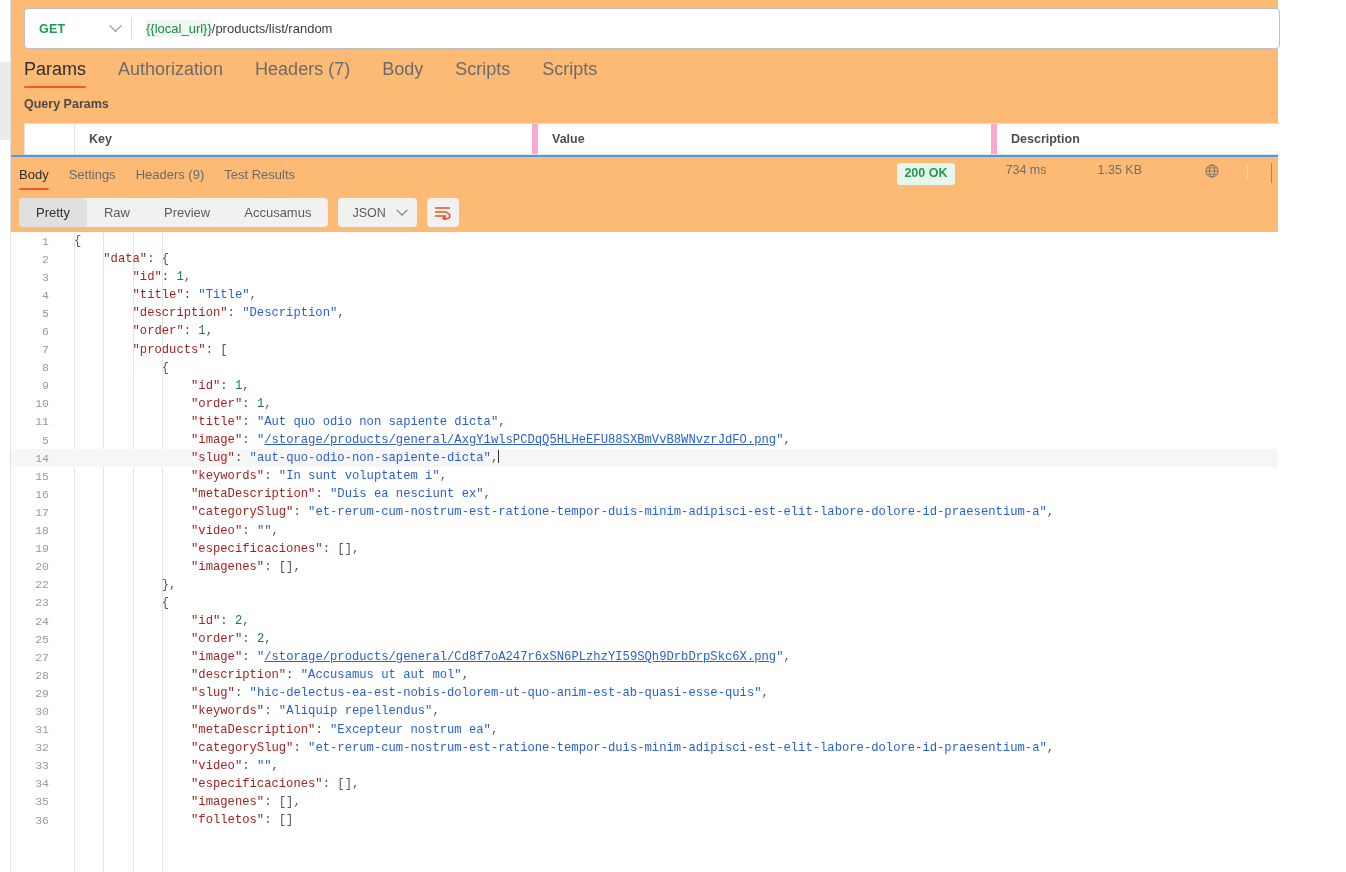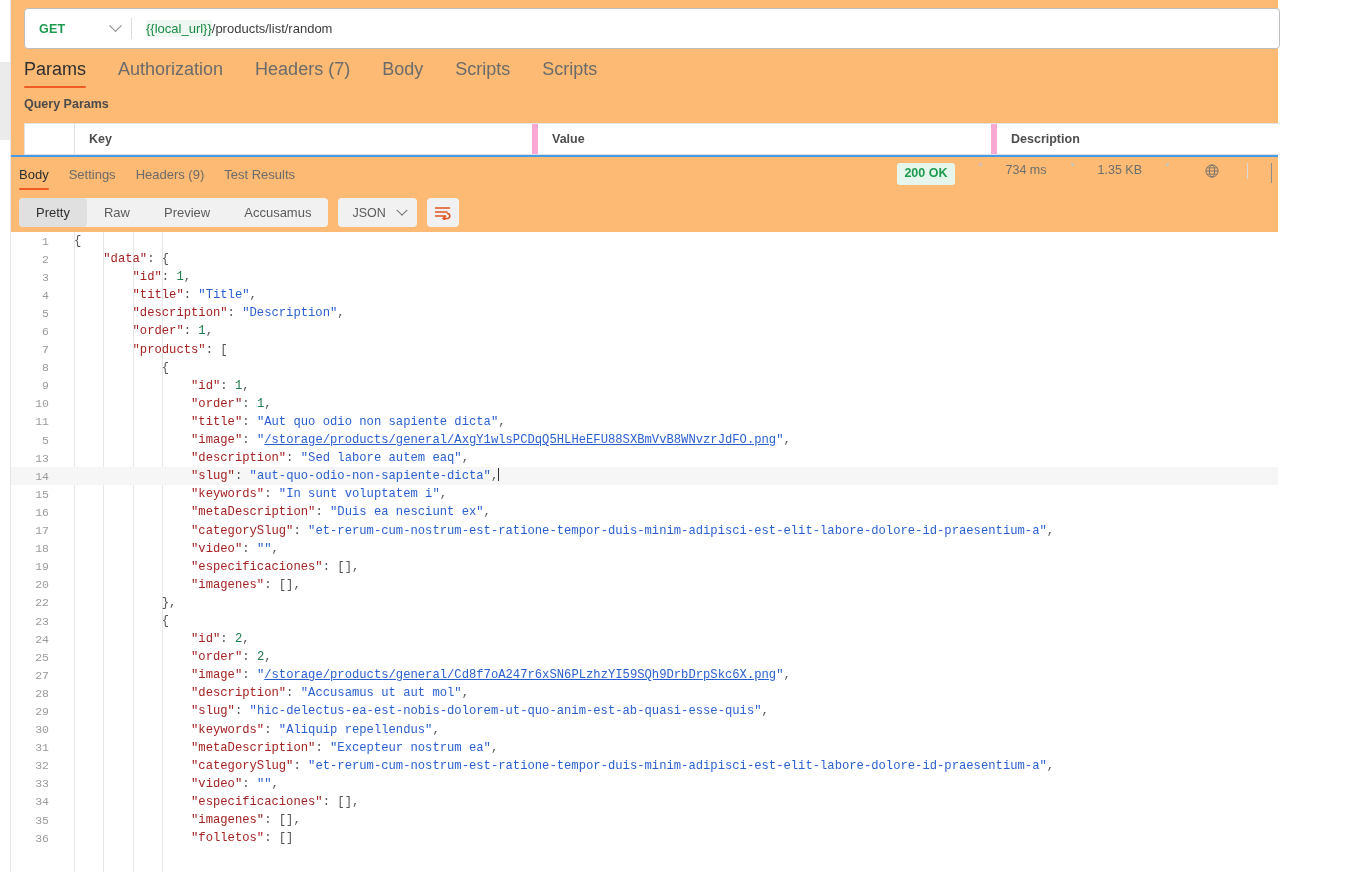--- a/index.html
+++ b/index.html
@@ -439,21 +439,20 @@
           <div class="code-row"><div class="ln">3</div><div class="code-text">        <span class="t-key">"id"</span><span class="t-punc">: </span><span class="t-num">1</span><span class="t-punc">,</span></div></div>
           <div class="code-row"><div class="ln">4</div><div class="code-text">        <span class="t-key">"title"</span><span class="t-punc">: </span><span class="t-str">"Title"</span><span class="t-punc">,</span></div></div>
           <div class="code-row"><div class="ln">5</div><div class="code-text">        <span class="t-key">"description"</span><span class="t-punc">: </span><span class="t-str">"Description"</span><span class="t-punc">,</span></div></div>
           <div class="code-row"><div class="ln">6</div><div class="code-text">        <span class="t-key">"order"</span><span class="t-punc">: </span><span class="t-num">1</span><span class="t-punc">,</span></div></div>
           <div class="code-row"><div class="ln">7</div><div class="code-text">        <span class="t-key">"products"</span><span class="t-punc">: [</span></div></div>
           <div class="code-row"><div class="ln">8</div><div class="code-text">            <span class="t-punc">{</span></div></div>
           <div class="code-row"><div class="ln">9</div><div class="code-text">                <span class="t-key">"id"</span><span class="t-punc">: </span><span class="t-num">1</span><span class="t-punc">,</span></div></div>
           <div class="code-row"><div class="ln">10</div><div class="code-text">                <span class="t-key">"order"</span><span class="t-punc">: </span><span class="t-num">1</span><span class="t-punc">,</span></div></div>
           <div class="code-row"><div class="ln">11</div><div class="code-text">                <span class="t-key">"title"</span><span class="t-punc">: </span><span class="t-str">"Aut quo odio non sapiente dicta"</span><span class="t-punc">,</span></div></div>
           <div class="code-row"><div class="ln">5</div><div class="code-text">                <span class="t-key">"image"</span><span class="t-punc">: </span><span class="t-str">"</span><span class="t-link">/storage/products/general/AxgY1wlsPCDqQ5HLHeEFU88SXBmVvB8WNvzrJdFO.png</span><span class="t-str">"</span><span class="t-punc">,</span></div></div>
-          <div class="code-row"><div class="ln">13</div><div class="code-text">                <span class="t-key">"description"</span><span class="t-punc">: </span><span class="t-str">"Sed labore autem eaq"</span><span class="t-punc">,</span></div></div>
           <div class="code-row hl"><div class="ln">14</div><div class="code-text">                <span class="t-key">"slug"</span><span class="t-punc">: </span><span class="t-str">"aut-quo-odio-non-sapiente-dicta"</span><span class="t-punc">,</span><span class="caret"></span></div></div>
           <div class="code-row"><div class="ln">15</div><div class="code-text">                <span class="t-key">"keywords"</span><span class="t-punc">: </span><span class="t-str">"In sunt voluptatem i"</span><span class="t-punc">,</span></div></div>
           <div class="code-row"><div class="ln">16</div><div class="code-text">                <span class="t-key">"metaDescription"</span><span class="t-punc">: </span><span class="t-str">"Duis ea nesciunt ex"</span><span class="t-punc">,</span></div></div>
           <div class="code-row"><div class="ln">17</div><div class="code-text">                <span class="t-key">"categorySlug"</span><span class="t-punc">: </span><span class="t-str">"et-rerum-cum-nostrum-est-ratione-tempor-duis-minim-adipisci-est-elit-labore-dolore-id-praesentium-a"</span><span class="t-punc">,</span></div></div>
           <div class="code-row"><div class="ln">18</div><div class="code-text">                <span class="t-key">"video"</span><span class="t-punc">: </span><span class="t-str">""</span><span class="t-punc">,</span></div></div>
           <div class="code-row"><div class="ln">19</div><div class="code-text">                <span class="t-key">"especificaciones"</span><span class="t-punc">: [],</span></div></div>
           <div class="code-row"><div class="ln">20</div><div class="code-text">                <span class="t-key">"imagenes"</span><span class="t-punc">: [],</span></div></div>
           <div class="code-row"><div class="ln">22</div><div class="code-text">            <span class="t-punc">},</span></div></div>
           <div class="code-row"><div class="ln">23</div><div class="code-text">            <span class="t-punc">{</span></div></div>
           <div class="code-row"><div class="ln">24</div><div class="code-text">                <span class="t-key">"id"</span><span class="t-punc">: </span><span class="t-num">2</span><span class="t-punc">,</span></div></div>

